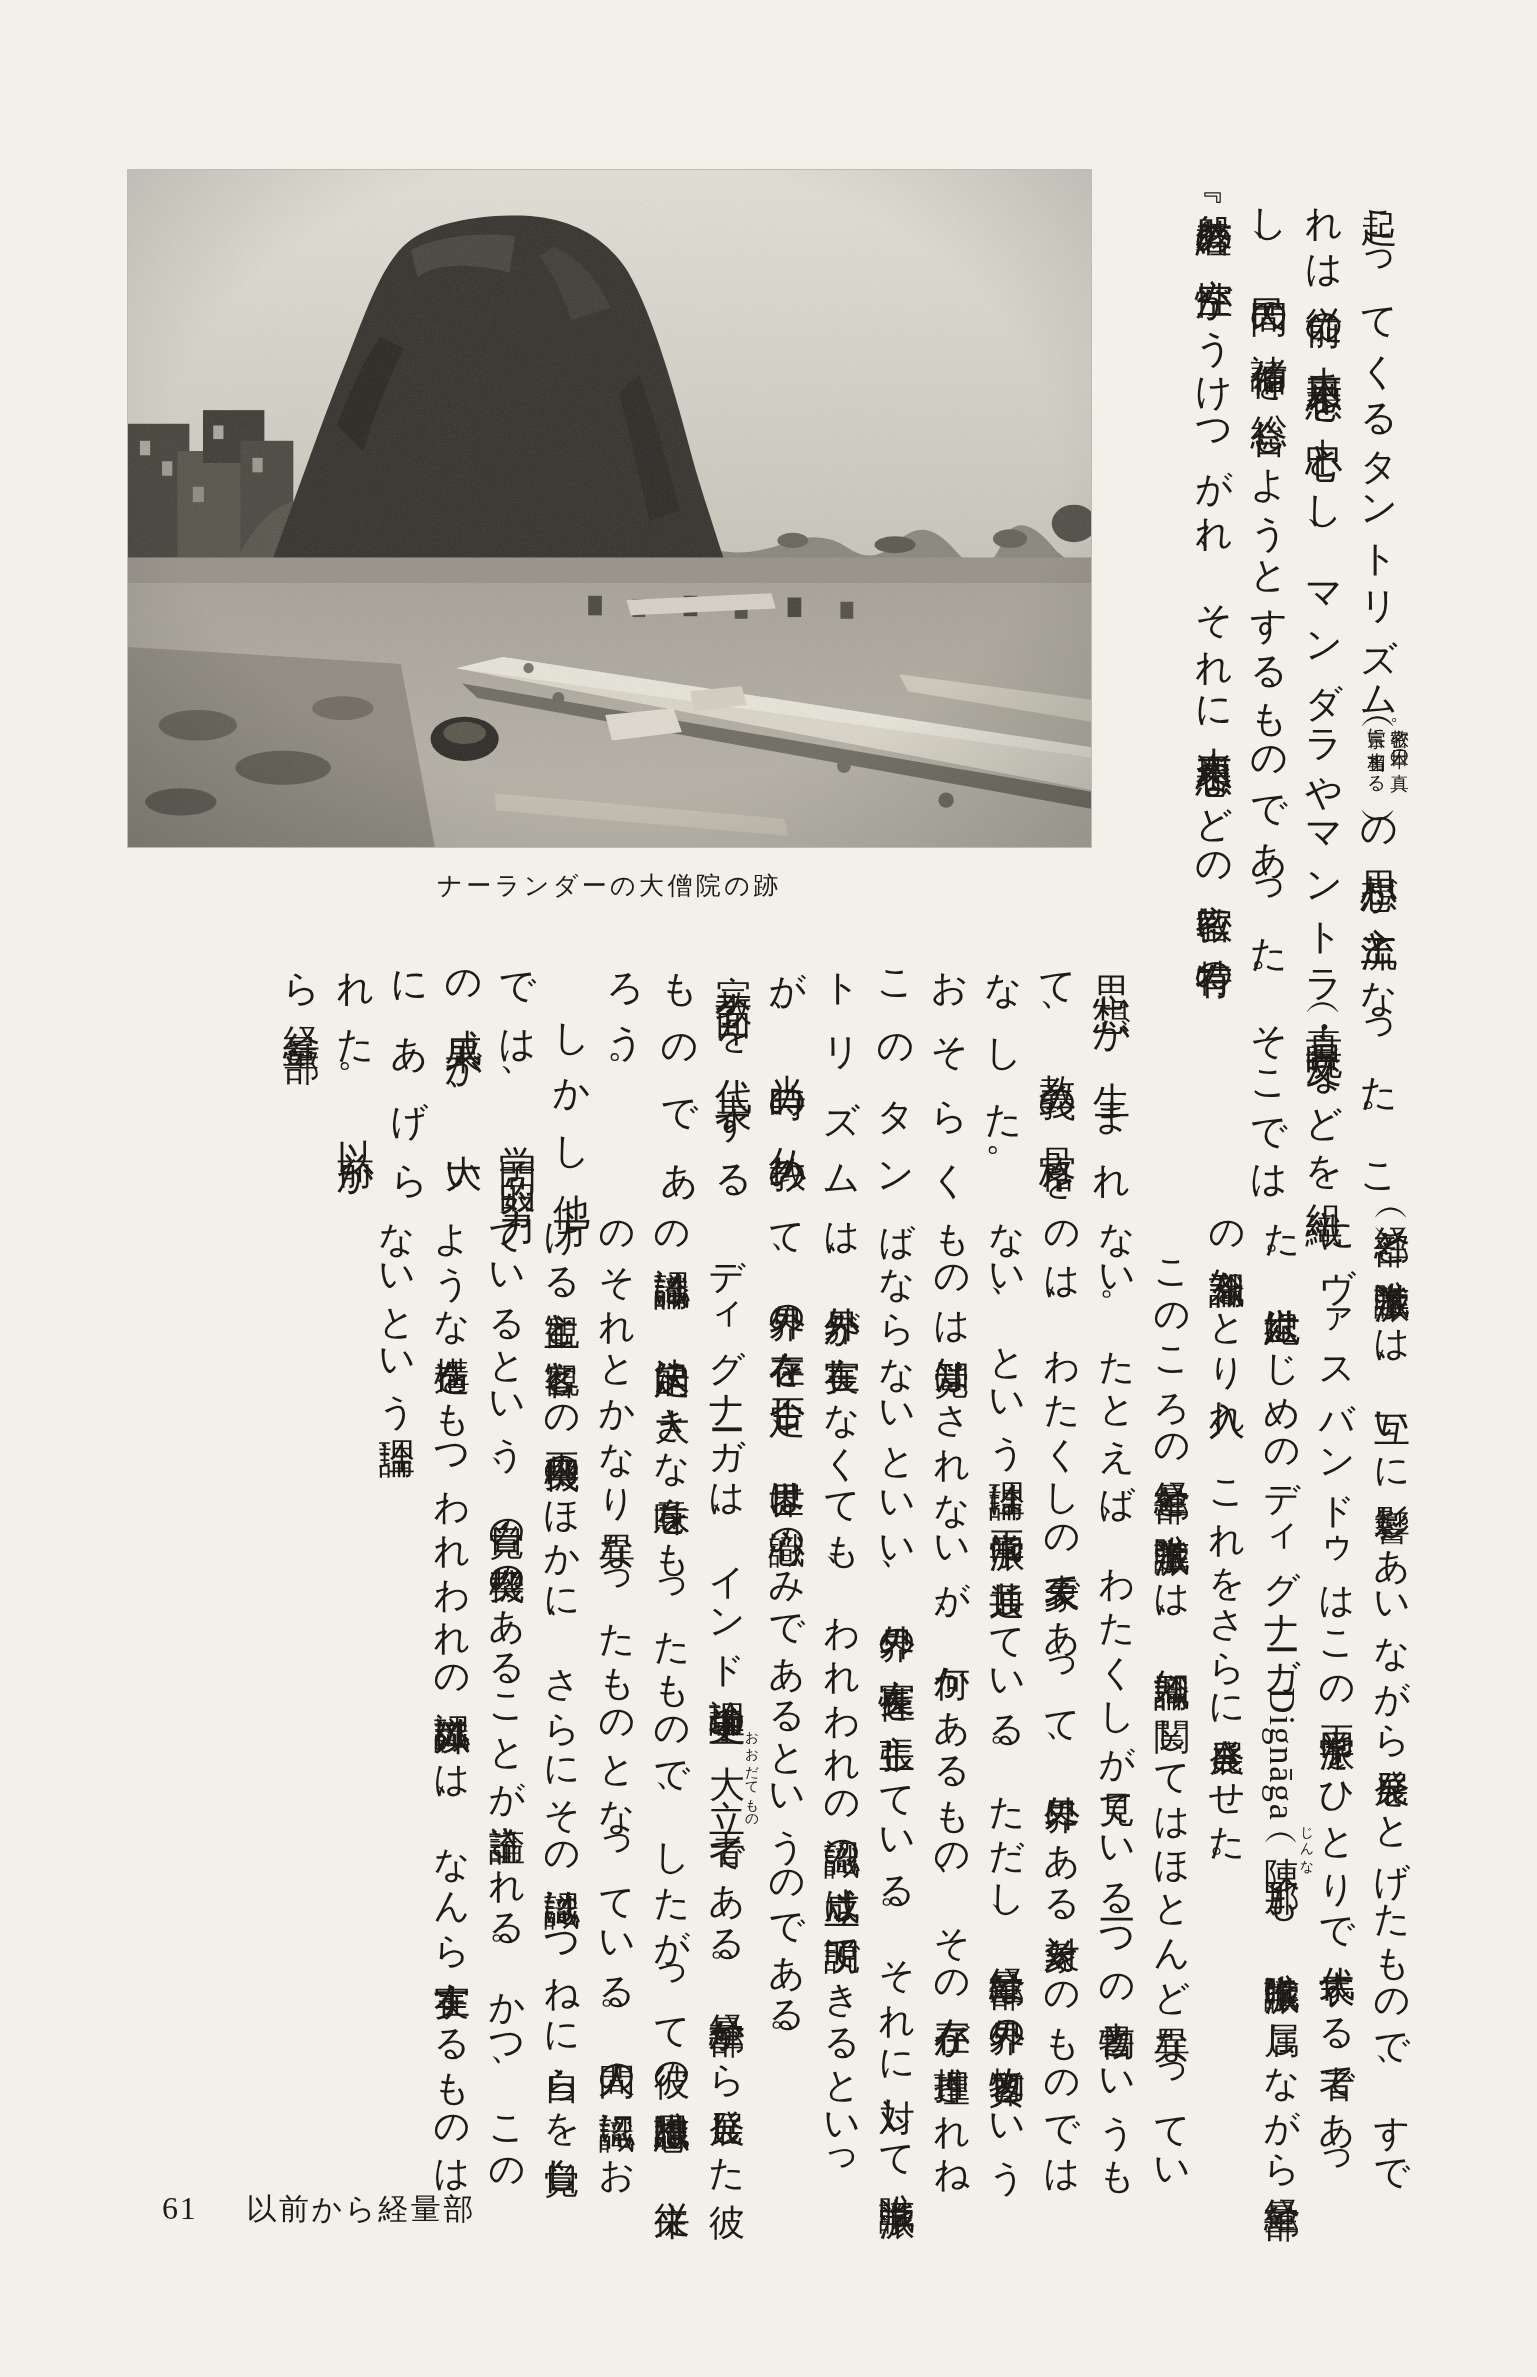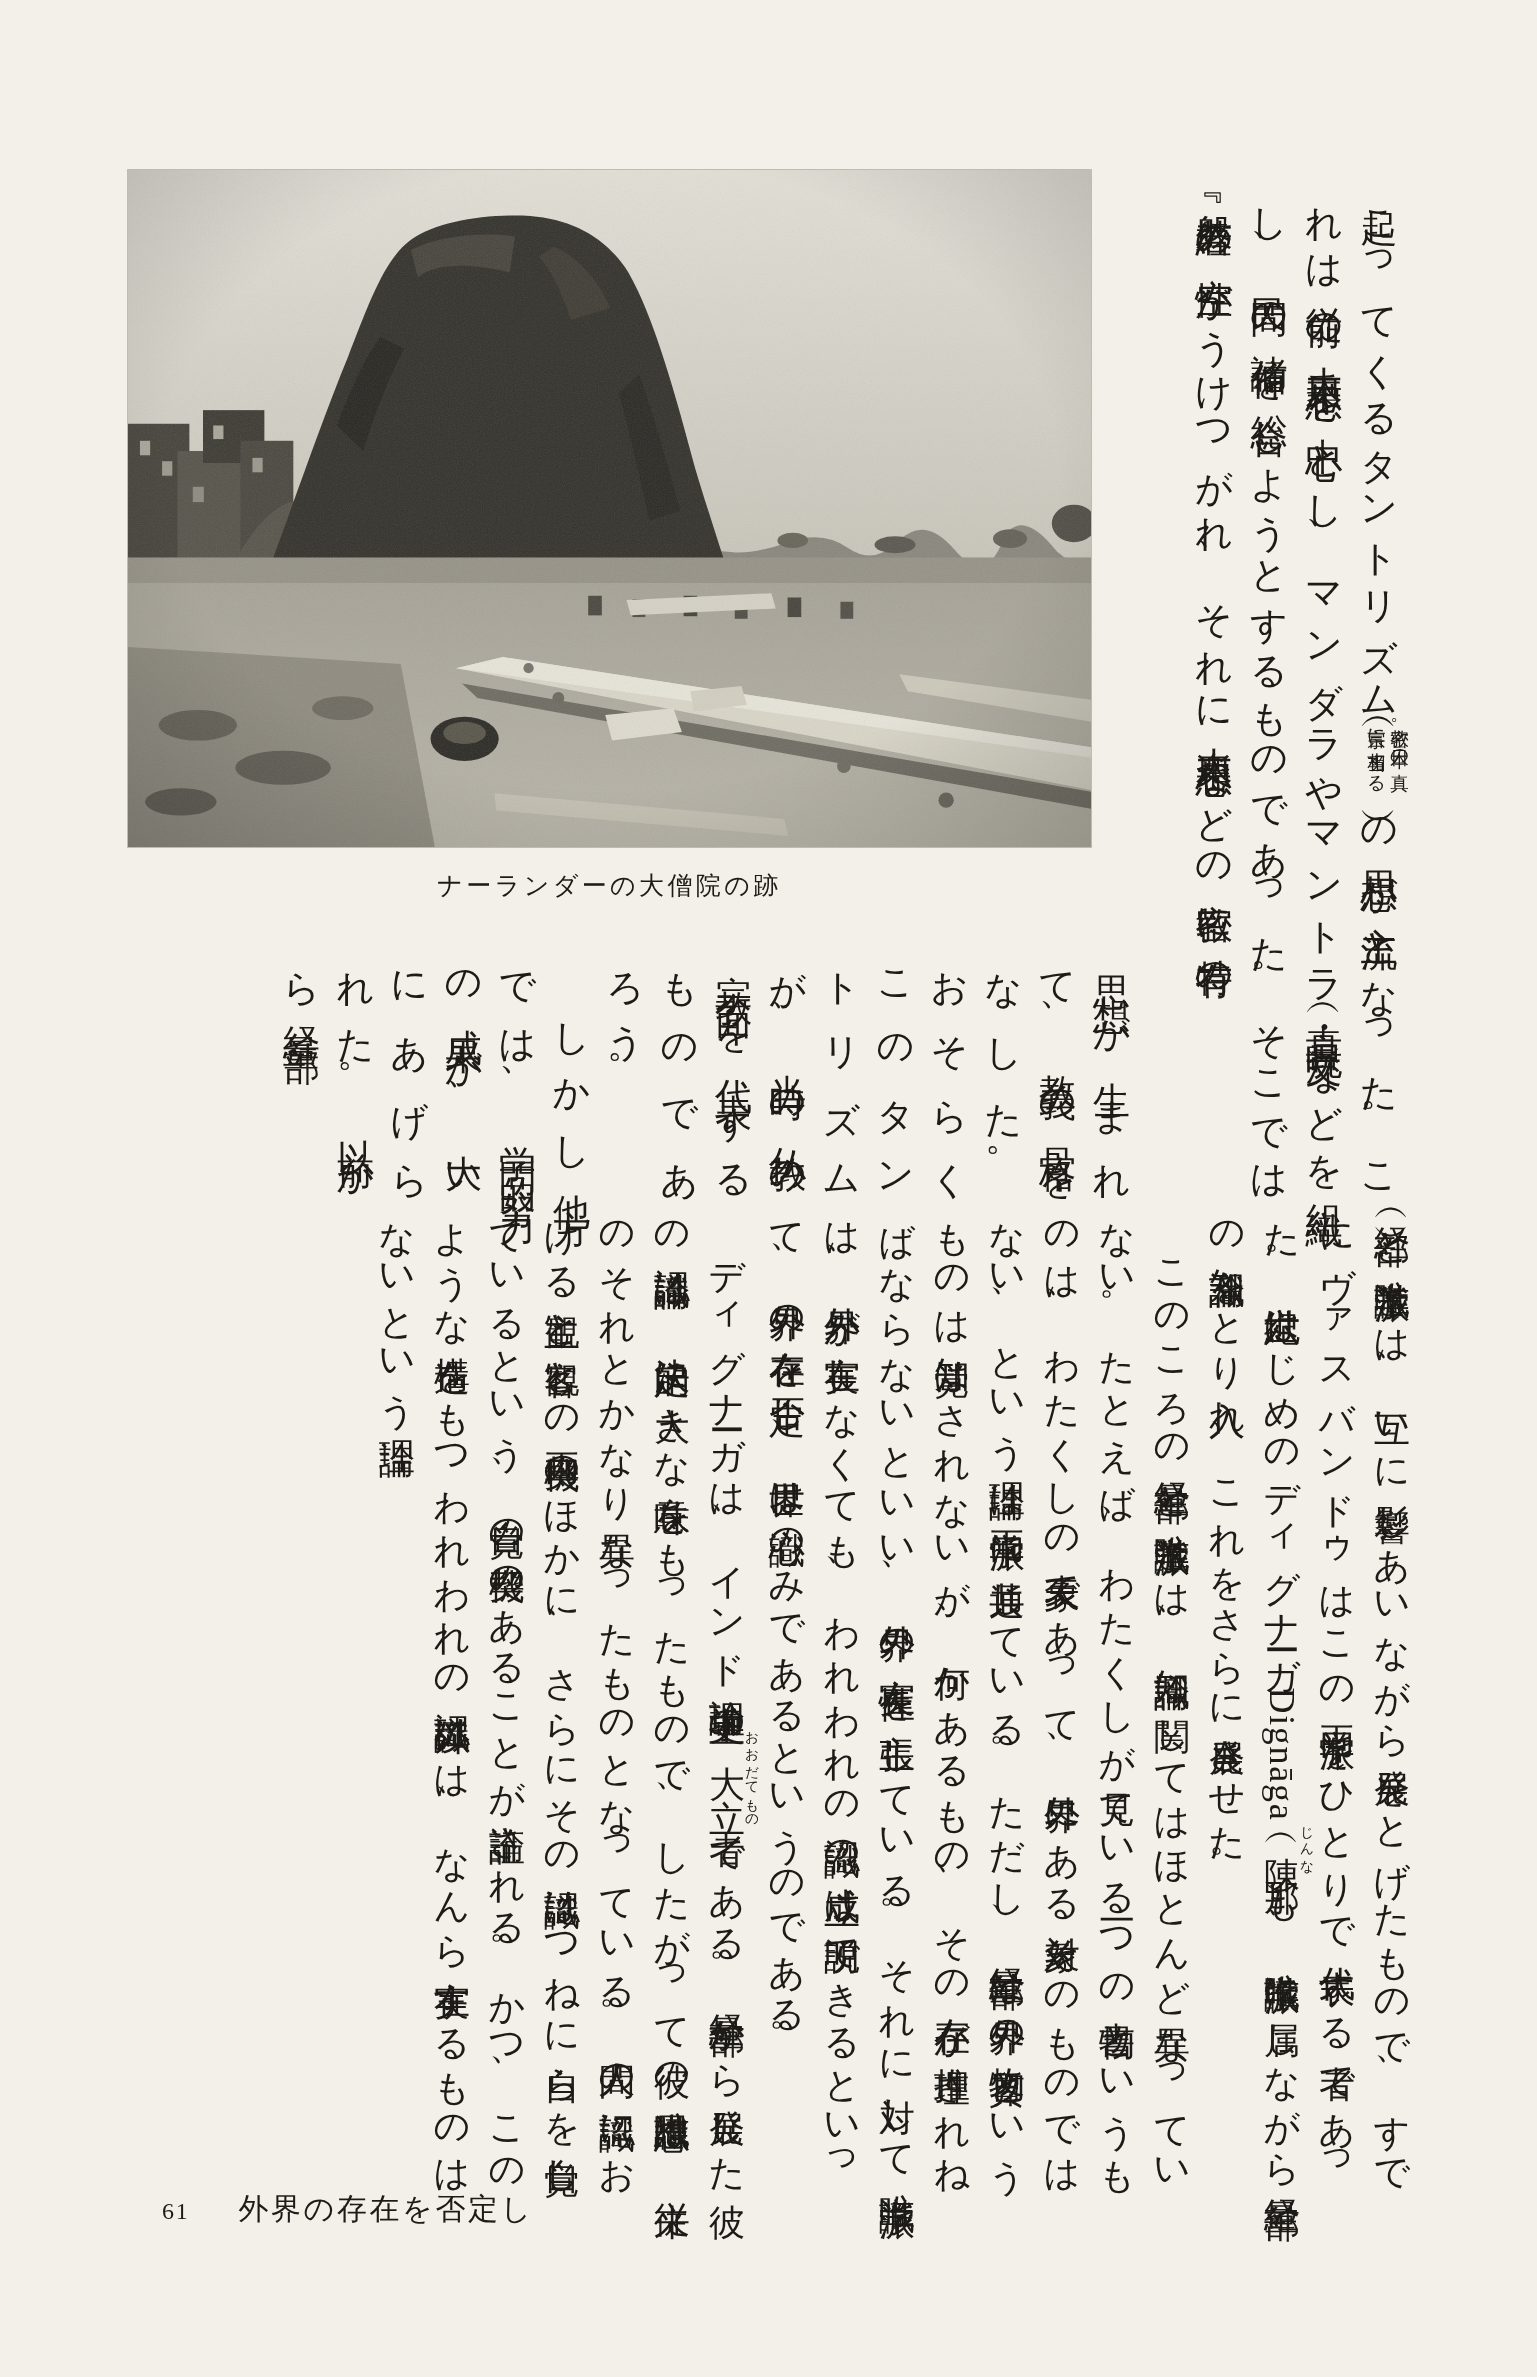--- a/index.html
+++ b/index.html
@@ -30,21 +30,21 @@
   }
   .photo-wrap svg{display:block;width:100%;height:100%;}
   .caption{
     position:absolute;left:128px;top:869px;width:963px;
     text-align:center;font-size:25px;letter-spacing:3.4px;
   }
   .footer{
     position:absolute;left:162px;top:2189px;
     display:flex;align-items:baseline;gap:49px;
   }
-  .footer .num{font-size:24px;letter-spacing:1.7px;}
+  .footer .num{font-size:32px;letter-spacing:1.7px;}
   .footer .title{font-size:30px;letter-spacing:2.6px;}
 </style>
 </head>
 <body>
 
 <figure class="photo-wrap" style="margin:0">
   <svg viewBox="0 0 1130 795" preserveAspectRatio="none">
     <defs>
       <linearGradient id="sky" x1="0" y1="0" x2="0" y2="1">
         <stop offset="0" stop-color="#e2dfd6"></stop>
@@ -145,15 +145,15 @@
 </section>
 
 <section class="vtext lower">
   <p>（経部）と唯識学派とは、互いに影響しあいながら発展をとげたもので、すでにヴァスバンドゥはこの両学派をひとりで代表する者であった。六世紀はじめのディグナーガ Dignāga（<ruby>陳那<rt>じんな</rt></ruby>）も、唯識学派に属しながら経量部の知識論をとり入れ、これをさらに発展させた。</p>
   <p>　このころの経量部と唯識学派とは、知識論に関してはほとんど異なっていない。たとえば、わたくしが見ている一つの書物というものは、わたくしの表象であって、外界にある対象そのものではない、という理論は両学派に共通している。ただし、経量部は外界の物質界というものは知覚はされないが、何かあるもの、その存在が推理されねばならないといい、外界の実在性を主張している。それに対して唯識学派は、外界が実在しなくても、われわれの認識の成立は説明できるといって、外界の存在を否定し、世界は心識のみであるというのである。</p>
   <p>　ディグナーガは、インド論理学史上の<ruby>大立者<rt>おおだてもの</rt></ruby>である。経量部から発展した彼の認識論は、決定的に大きな意味をもったもので、したがって彼の唯識思想は、従来のそれとかなり異なったものとなっている。人間の認識における主観と客観との両契機のほかに、さらにその認識はつねに自らを自覚しているという、自覚の契機のあることが論証される。かつ、このような構造をもつわれわれの認識以外には、なんら実在するものはないという理論</p>
 </section>
 
 <footer class="footer">
   <span class="num">61</span>
-  <span class="title">外界の存在を否定し</span>
+  <span class="title">以前から経量部</span>
 </footer>
 
 
 </body></html>

